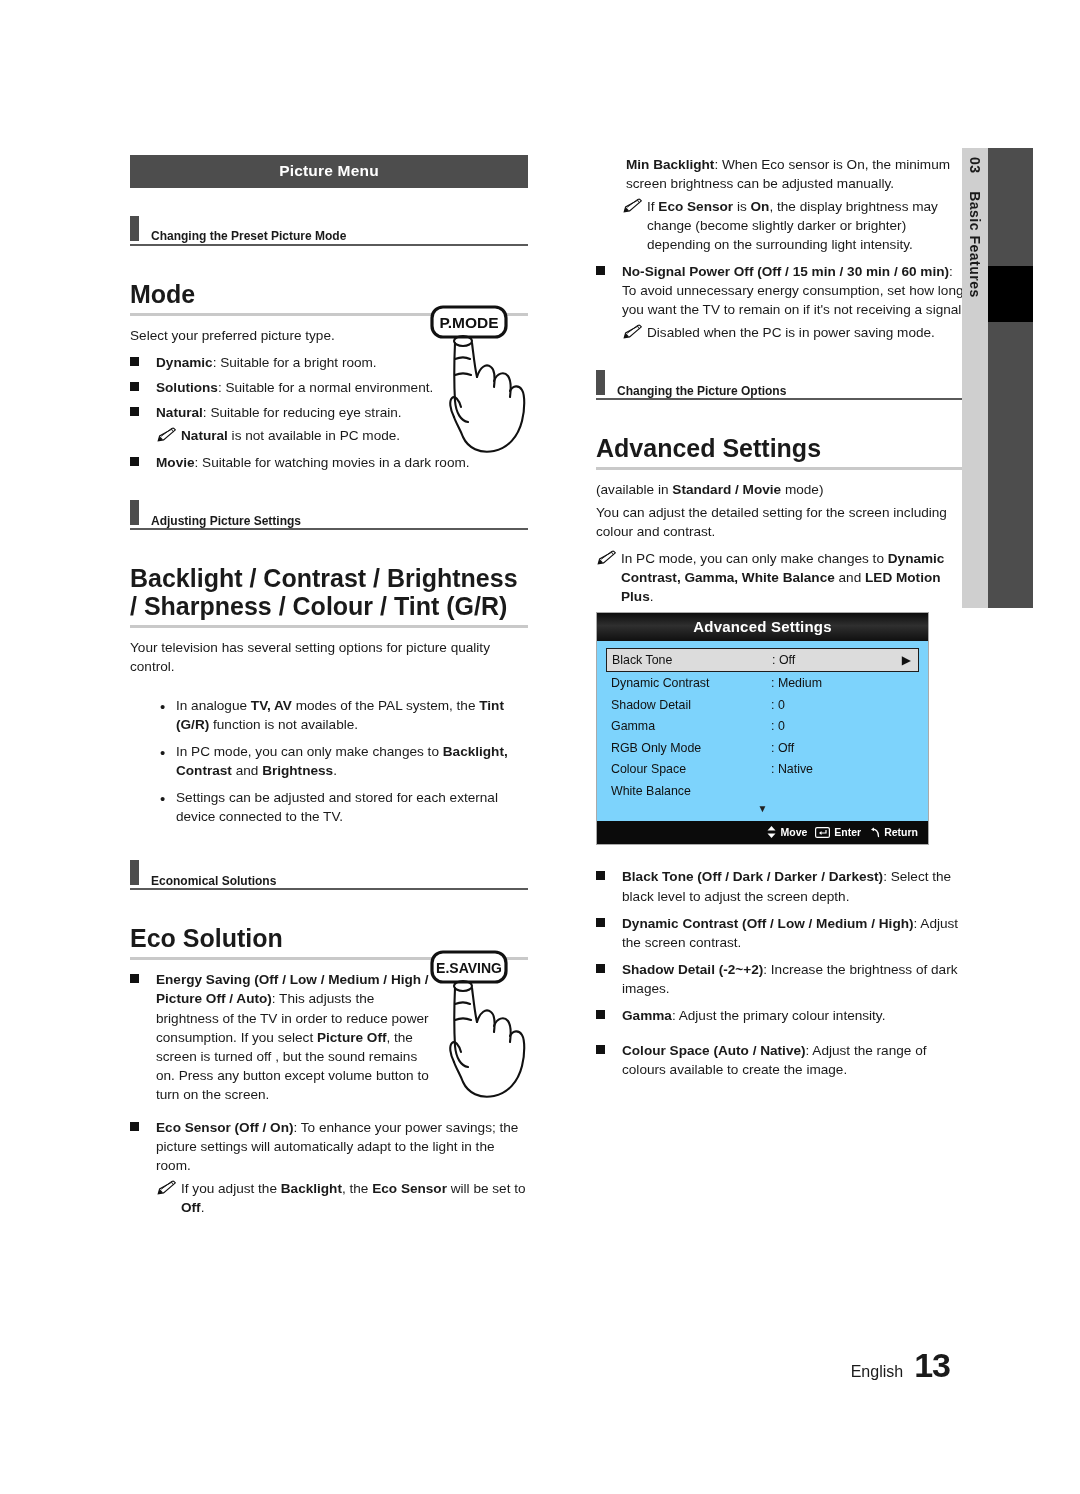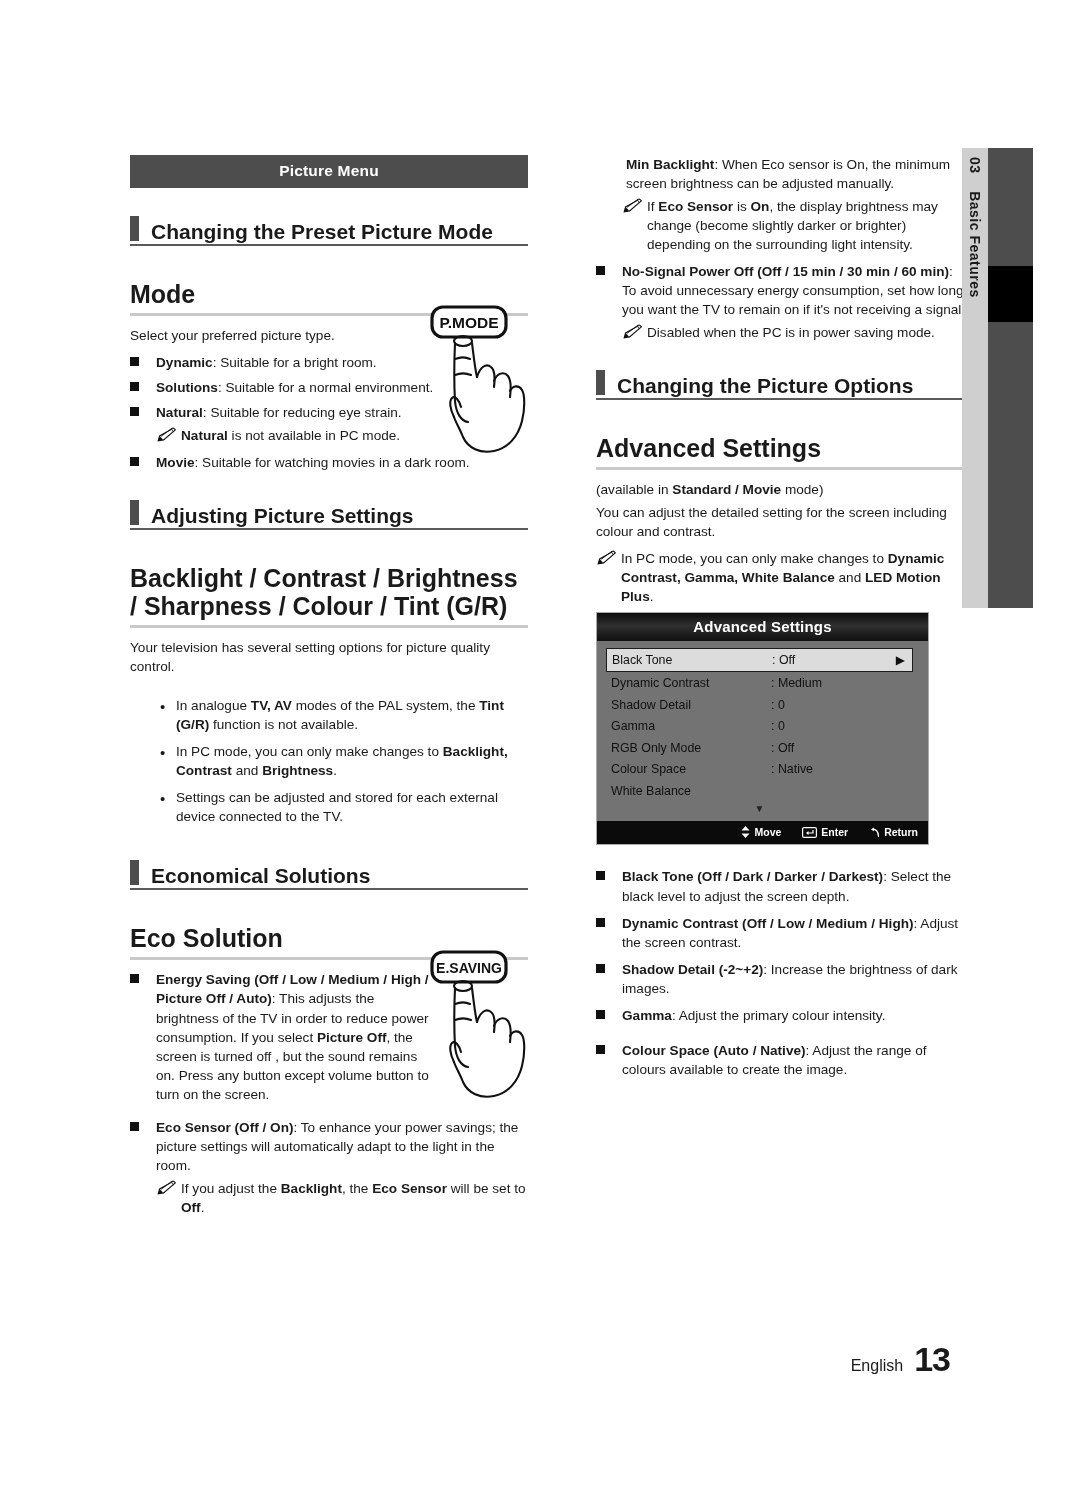--- a/index.html
+++ b/index.html
@@ -43,21 +43,21 @@
     padding-bottom: 3px;
   }
   .subhead .tick {
     width: 9px;
     height: 25px;
     background: #4d4d4d;
     flex: 0 0 auto;
     margin-right: 12px;
   }
   .subhead .txt {
-    font-size: 21px;
+    font-size: 12px;
     font-weight: bold;
     line-height: 1.05;
     position: relative;
     top: 2px;
   }
 
   
   .itemhead {
     font-size: 25px;
     font-weight: bold;
@@ -152,22 +152,22 @@
   .osd-title {
     background: linear-gradient(180deg,#0c0c0c 0%, #2f2f2f 45%, #101010 100%);
     color: #ffffff;
     font-weight: bold;
     font-size: 15px;
     text-align: center;
     padding: 5px 0 6px 0;
     letter-spacing: .2px;
   }
   .osd-body {
-    background: #737373;
-    padding: 7px 15px 2px 9px;
+    background: #7dd3fc;
+    padding: 7px 9px 2px 9px;
   }
   .osd-row {
     display: flex;
     align-items: center;
     font-size: 12.4px;
     color: #111;
     height: 21.5px;
     padding: 0 5px;
     box-sizing: border-box;
   }
@@ -187,21 +187,21 @@
     padding: 3px 0 5px 0;
   }
   .osd-foot {
     background: #0b0b0b;
     color: #fff;
     font-size: 10.5px;
     font-weight: bold;
     padding: 5px 10px 6px 0;
     display: flex;
     justify-content: flex-end;
-    gap: 21px;
+    gap: 8px;
     align-items: center;
   }
   .osd-foot span { display: inline-flex; align-items: center; gap: 4px; }
 
   
   .tab-light {
     position: absolute;
     left: 962px;
     top: 148px;
     width: 26px;
@@ -242,21 +242,21 @@
     letter-spacing: .5px;
     padding-top: 9px;
     white-space: nowrap;
   }
   .tab-text .rot .num { font-weight: bold; }
 
   
   .footer {
     position: absolute;
     right: 130px;
-    bottom: 115px;
+    bottom: 109px;
     display: flex;
     align-items: baseline;
     gap: 11px;
   }
   .footer .lang { font-size: 16px; }
   .footer .pg   { font-size: 34px; font-weight: bold; letter-spacing: -1px; }
 
   .sp4  { height: 4px; }
   .sp6  { height: 6px; }
   .sp8  { height: 8px; }

